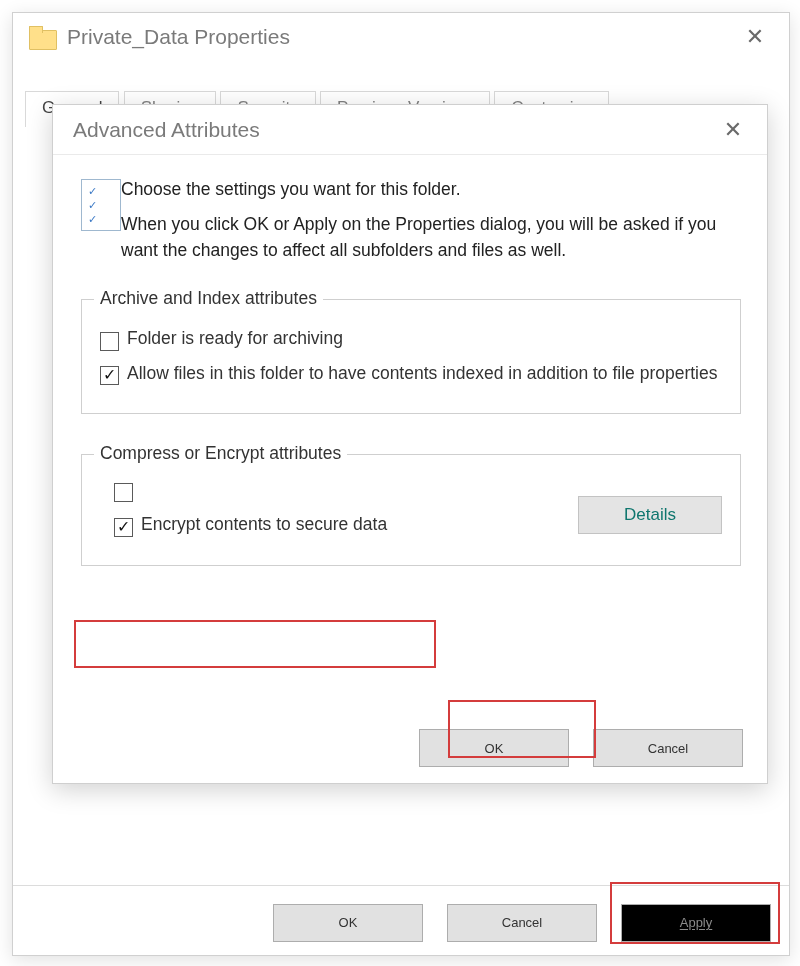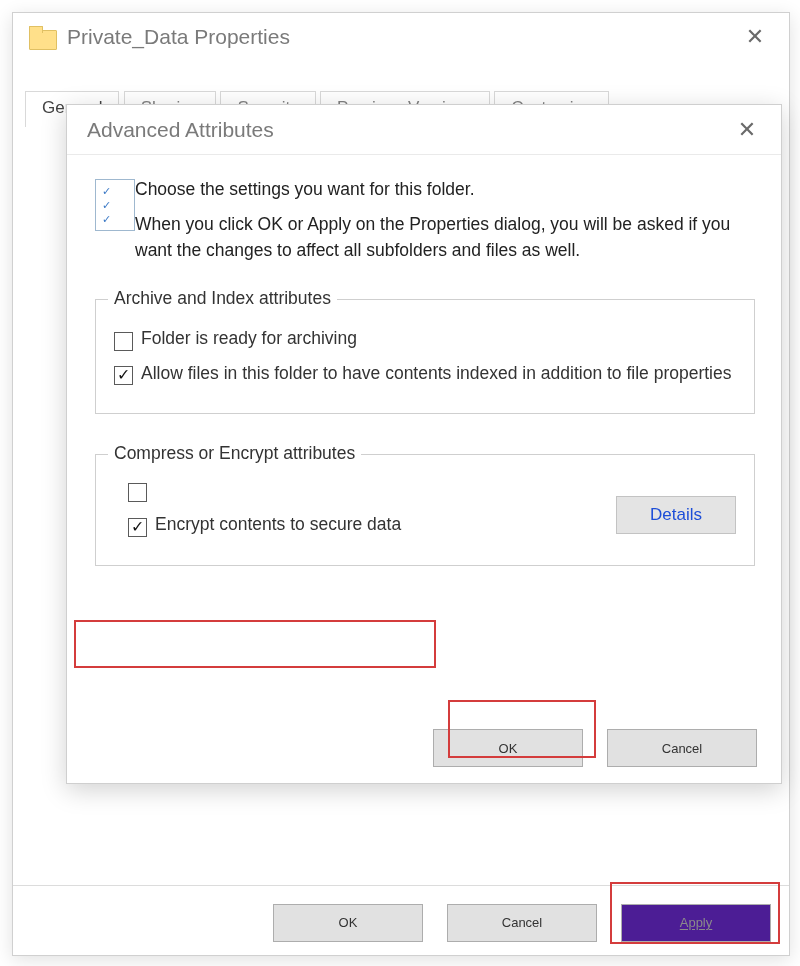--- a/index.html
+++ b/index.html
@@ -94,21 +94,21 @@
   .win-btn{
     width:150px; height:38px;
     background:#e1e1e1;
     border:1px solid #adadad;
     font-size:13px;
     color:#333;
     cursor:pointer;
   }
   .win-btn.disabled{
     color:#8b8b8b;
-    background:#4c1d95;
+    background:#000000;
     cursor:default;
   }
   .underline-a{ text-decoration:underline; text-underline-offset:2px; }
 
   
   .hl{
     position:absolute;
     border:2px solid #d43c3c;
     pointer-events:none;
   }
@@ -120,21 +120,21 @@
     font-size:52px;
     font-weight:700;
     letter-spacing:-1px;
     color:#8e8e8e;
   }
   .watermark .m3{ color:#6fbf2a; font-style:italic; font-weight:800; }
 
   
   .adv-win{
     position:absolute;
-    left:66px; top:104px;
+    left:52px; top:104px;
     width:716px; height:680px;
     background:#fff;
     border:1px solid #cfcfcf;
     box-shadow:0 6px 24px rgba(0,0,0,0.18);
   }
   .adv-titlebar{
     height:50px;
     display:flex;
     align-items:center;
     padding:0 12px 0 20px;
@@ -219,25 +219,25 @@
     font-size:16px;
     color:#111;
   }
   .group2{
     display:flex;
     align-items:center;
     padding-left:32px;
   }
   .group2 .chk-col{ flex:1; }
   .details-btn{
-    width:120px; height:38px;
+    width:144px; height:38px;
     background:#e4e4e4;
     border:1px solid #c3c3c3;
     font-size:17px;
-    color:#1d4ed8;
+    color:#0f766e;
     cursor:default;
     margin-top:6px;
   }
 
   .adv-buttons{
     position:absolute;
     right:24px; bottom:16px;
     display:flex;
     gap:24px;
   }

